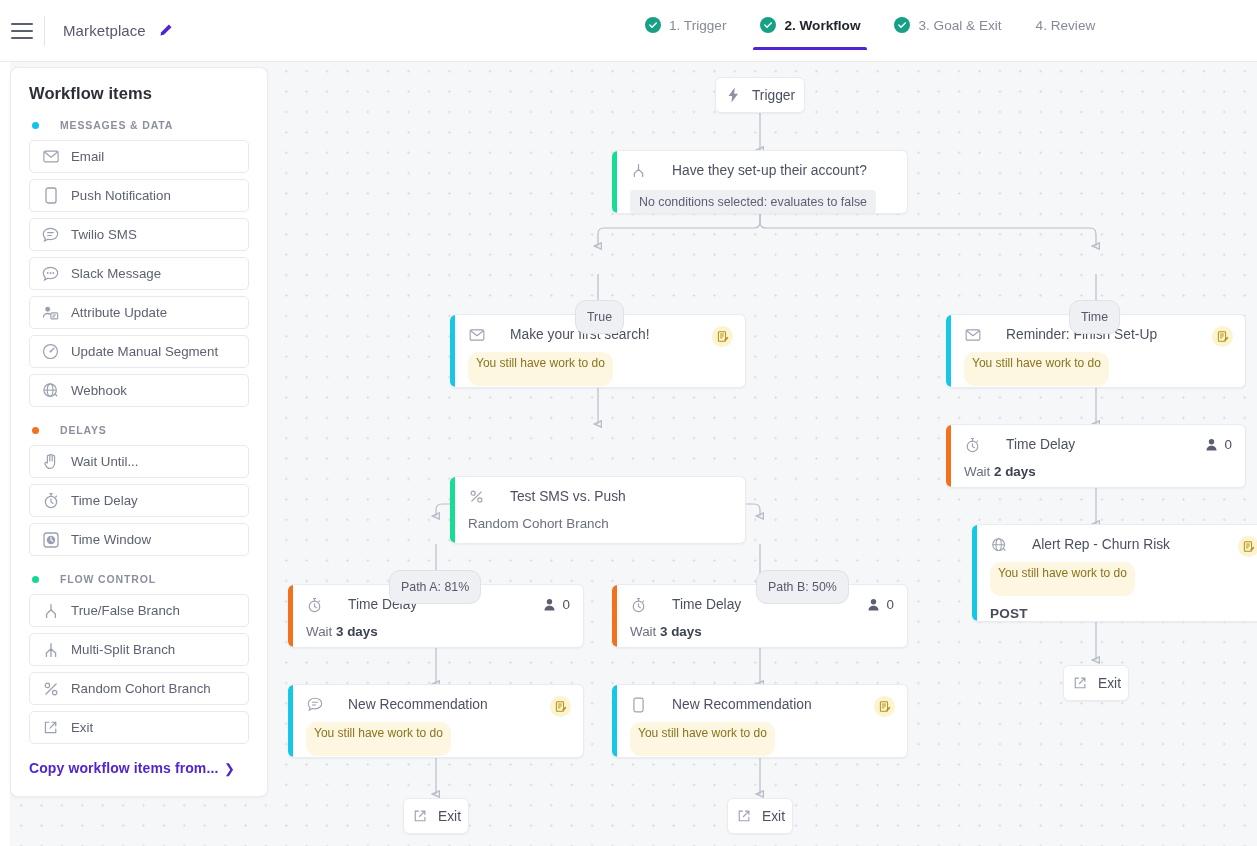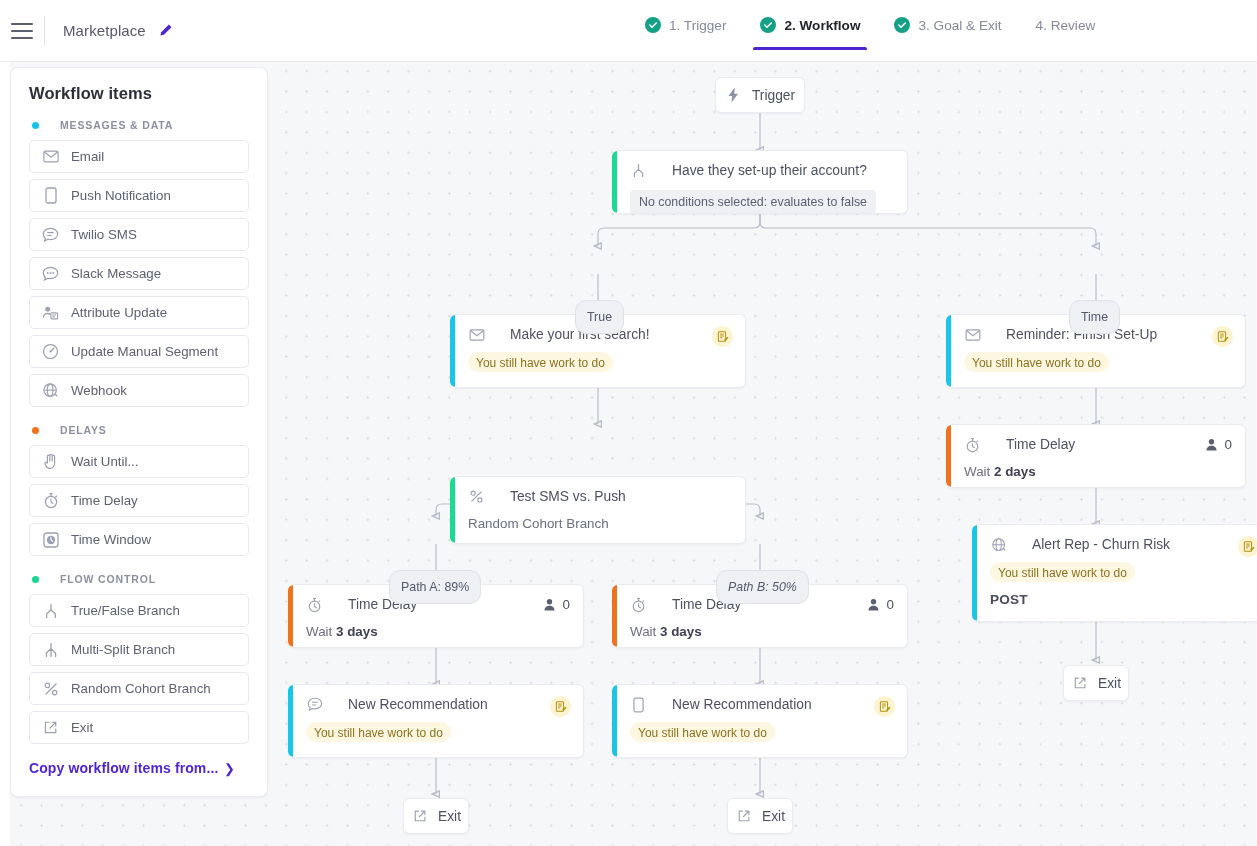--- a/index.html
+++ b/index.html
@@ -119,21 +119,21 @@
   .node .accent-bar {
     position:absolute; left:0; top:0; bottom:0; width:5px; border-radius: 5px 0 0 5px;
   }
   .node-inner { padding: 11px 13px 11px 18px; }
   .node-head { display: flex; align-items: center; gap: 25px; }
   .node-ico { width: 17px; height: 17px; flex:0 0 17px; display:flex; align-items:center; justify-content:center; color:#9ca2b2; }
   .node-title { font-size: 13.8px; color: #4c5162; white-space: nowrap; }
   .badge-warn {
     display:inline-block; margin-top: 9px;
     background: #fdf6e0; color: #8a7320;
-    font-size: 12px; padding: 4px 8px 2px 8px; border-radius: 11px;
+    font-size: 12px; padding: 4px 8px 16px 8px; border-radius: 11px;
     white-space: nowrap;
   }
   .badge-cond {
     display:inline-block; margin-top: 11px;
     background: #eef0f4; color: #5c6072;
     font-size: 12.4px; padding: 5px 9px; border-radius: 4px;
     white-space: nowrap;
   }
   .node-sub { font-size: 13.4px; color: #6b7081; margin-top: 11px; }
   .node-sub b { color: #3d4253; font-weight: bold; }
@@ -444,23 +444,23 @@
     </div>
   </div>
 
   <div class="pill" style="left:575px; top:250px;">
     <span>True</span>
   </div>
   <div class="pill" style="left:1069px; top:250px;">
     <span>Time</span>
   </div>
   <div class="pill" style="left:389px; top:520px;">
-    <span>Path A: 89%</span>
-  </div>
-  <div class="pill" style="left:716px; top:520px;font-style:italic;">
+    <span>Path A: 81%</span>
+  </div>
+  <div class="pill" style="left:756px; top:520px;">
     <span>Path B: 50%</span>
   </div>
 
   <div class="node accent" style="left:450px; top:264px; width:296px; height:74px;">
     <div class="accent-bar" style="background:#16c7e8"></div>
     <div class="node-inner">
       <div class="node-head">
         <span class="node-ico">
           <svg width="16" height="12" viewBox="0 0 18 14">
               <rect x="1" y="1" width="16" height="12" rx="1.5" stroke="#9ca2b2" stroke-width="1.3" fill="none"></rect>

